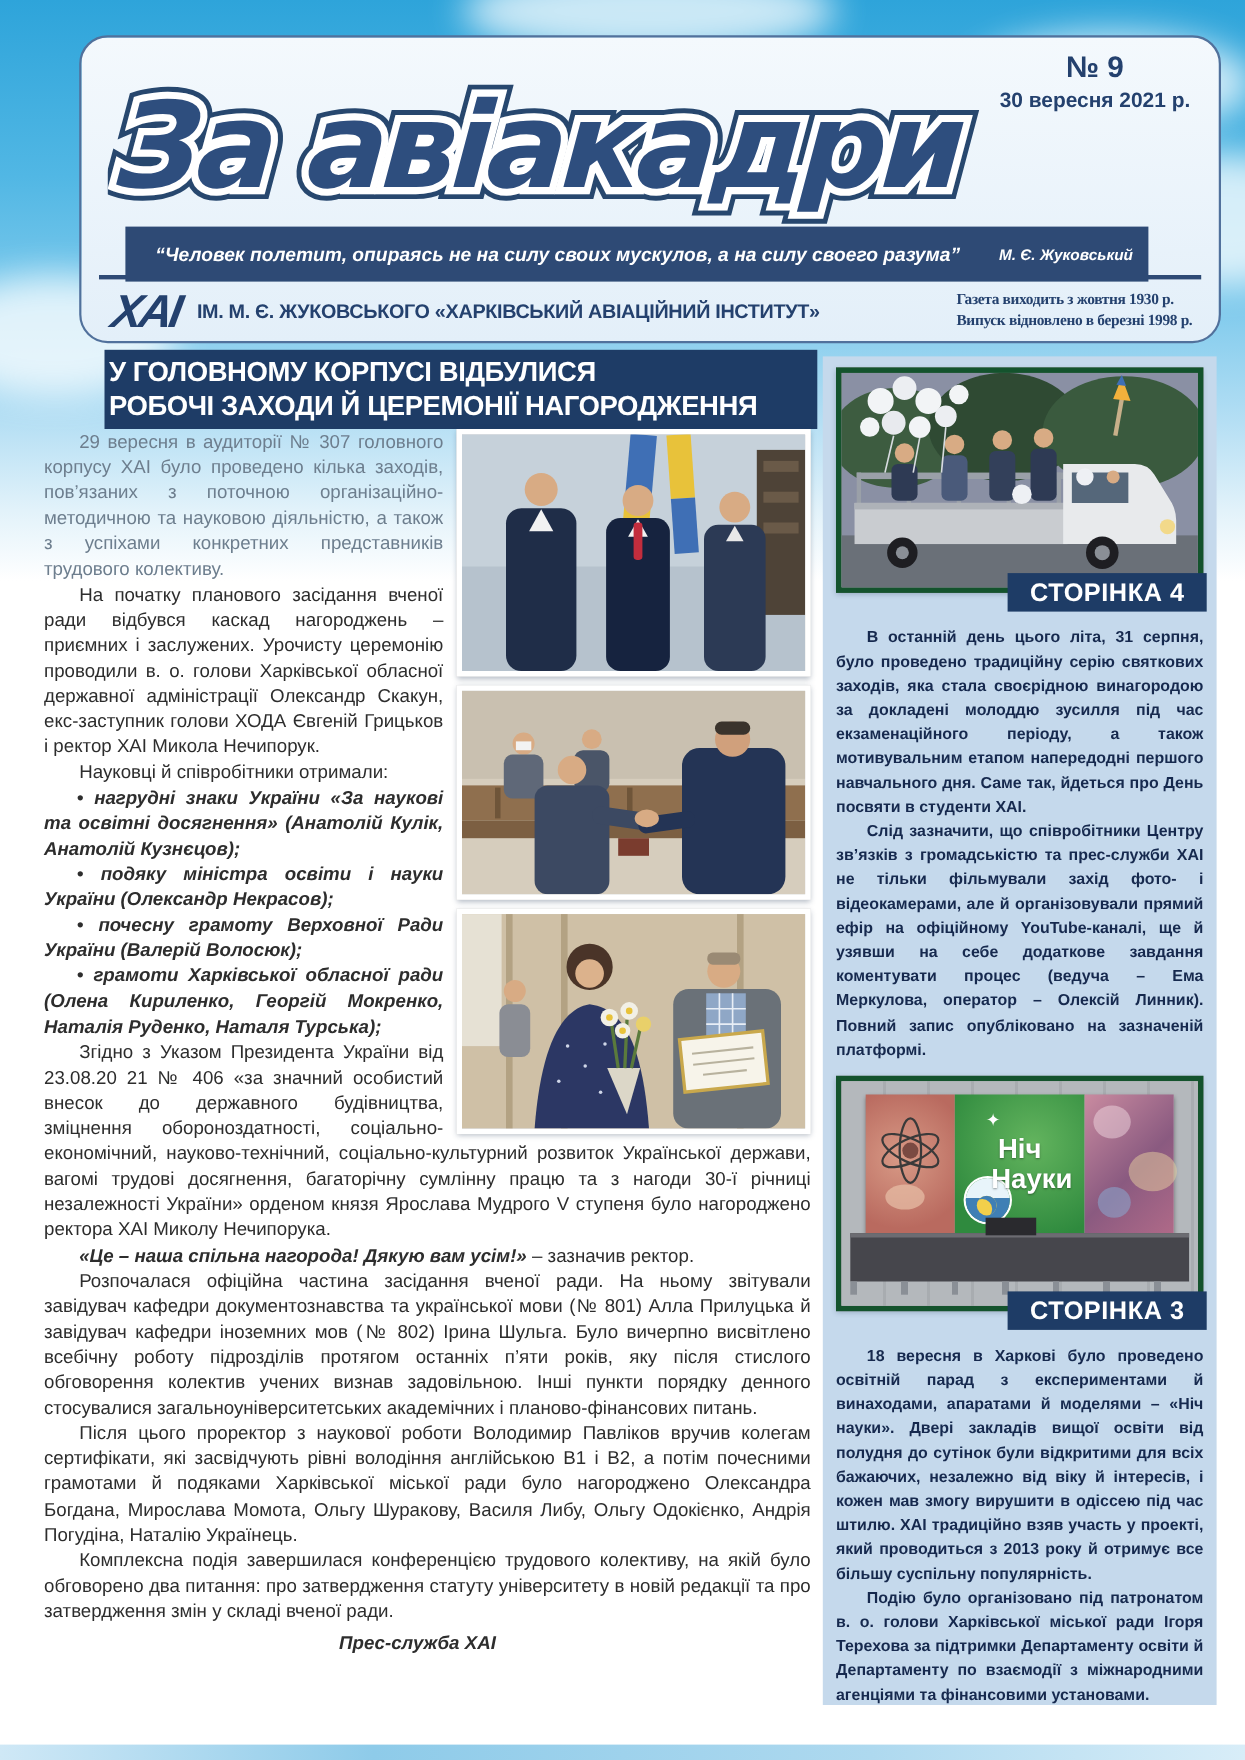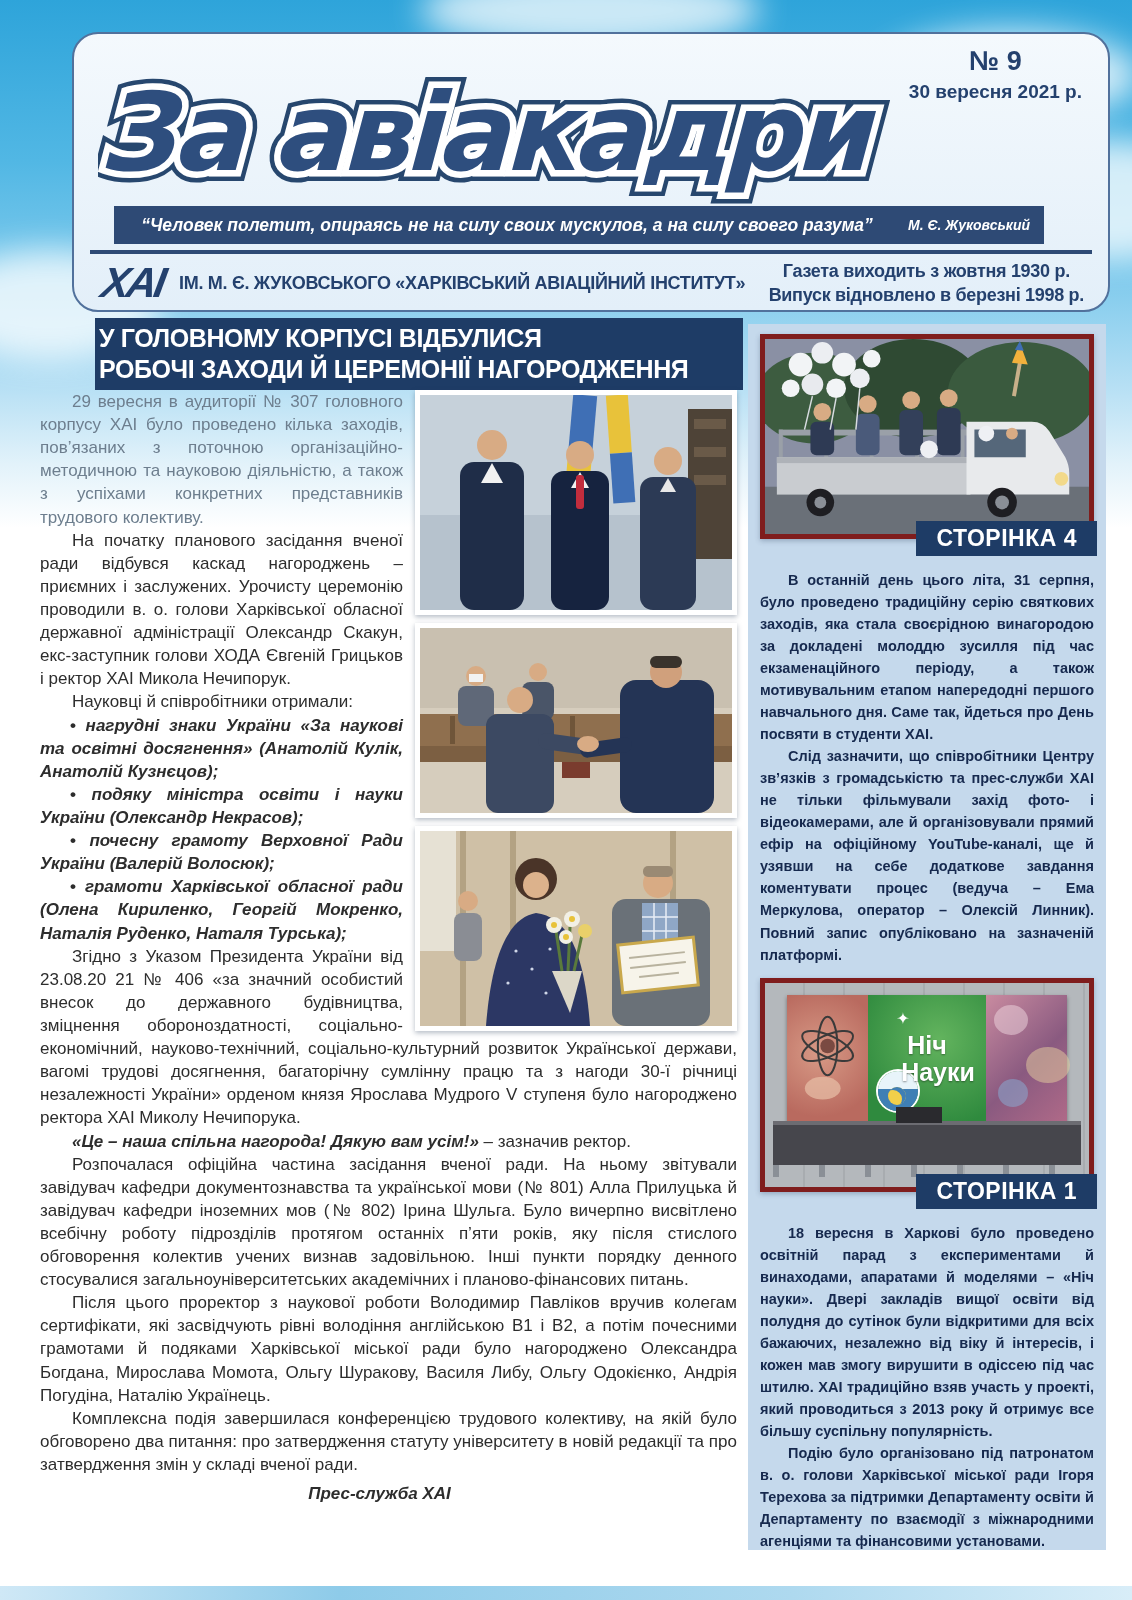--- a/index.html
+++ b/index.html
@@ -10,52 +10,52 @@
   .bottom-strip{position:absolute;left:0;right:0;bottom:0;height:14px;
         background:linear-gradient(90deg,#cfe8f6,#8ecbe9 30%,#aed9ef 70%,#d8edf8);}
 
   
   .masthead{position:absolute;left:72px;top:32px;width:1034px;height:276px;
         background:linear-gradient(180deg,#f4f9fd,#e3eff9);border:2px solid #51719c;border-radius:26px;}
   .logo-svg{position:absolute;left:24px;top:14px;}
   .issue-box{position:absolute;right:26px;top:12px;text-align:center;color:#24416e;z-index:3;}
   .issue-number{font-size:27px;font-weight:bold;}
   .issue-date{font-size:19px;font-weight:bold;margin-top:4px;}
-  .quote-bar{position:absolute;left:40px;right:64px;top:172px;height:38px;background:#2e4a75;
+  .quote-bar{position:absolute;left:40px;right:64px;top:172px;height:50px;background:#2e4a75;
         color:#fff;display:flex;align-items:center;z-index:2;}
   .quote-text{flex:1;text-align:center;font-style:italic;font-weight:bold;font-size:17.5px;}
   .quote-author{font-style:italic;font-weight:bold;font-size:14px;margin:0 14px 0 8px;white-space:nowrap;}
   .mast-rule{position:absolute;left:16px;right:16px;top:216px;height:4px;background:#2e4a75;}
   .org-row{position:absolute;left:28px;right:24px;top:226px;height:46px;display:flex;align-items:center;justify-content:space-between;}
   .org-left{display:flex;align-items:center;}
   .xai-logo{font-size:42px;font-weight:bold;font-style:italic;color:#24416e;transform:skewX(-10deg);
         letter-spacing:-3px;margin-right:16px;line-height:1;}
   .org-names{color:#24416e;font-weight:bold;font-size:18px;line-height:1.25;letter-spacing:-0.3px;}
-  .org-right{color:#24416e;font-weight:bold;font-size:18px;line-height:1.35;text-align:center;letter-spacing:-0.3px;}
+  .org-right{color:#24416e;font-weight:bold;font-size:14px;line-height:1.35;text-align:left;letter-spacing:-0.3px;font-family:Liberation Serif, serif;}
 
   
   .headline-box{position:absolute;left:95px;top:318px;width:640px;background:#1e3c66;color:#fff;
         text-align:left;font-weight:bold;font-size:25px;line-height:1.22;padding:5px 4px 6px;letter-spacing:-0.4px;}
 
   
   .article{position:absolute;left:40px;top:390px;width:697px;font-size:17px;line-height:1.36;color:#2d2d2d;text-align:justify;}
   .photo-stack{float:right;width:322px;margin-left:12px;display:flex;flex-direction:column;gap:8px;}
   .ph{width:312px;border:5px solid #fff;box-shadow:0 2px 5px rgba(40,60,90,.35);background:#ccc;font-size:0;}
   .article p{margin:0;text-indent:32px;}
   .article p.lead{color:#6d7e8e;}
   ul.awards{margin:0;padding:0;list-style:none;}
   ul.awards li{font-weight:bold;font-style:italic;text-indent:30px;margin:0;}
   ul.awards li::before{content:"•  ";font-style:normal;}
   .quote-line{font-weight:bold;font-style:italic;}
   .signature{text-align:center;font-weight:bold;font-style:italic;margin-top:6px;padding-right:18px;}
 
   
   .sidebar{position:absolute;left:748px;top:324px;width:358px;height:1226px;background:#c5d9ec;
         padding:10px 12px;box-sizing:border-box;overflow:hidden;}
-  .sb-photo{position:relative;width:100%;border:5px solid #7f1d1d;box-sizing:border-box;
+  .sb-photo{position:relative;width:100%;border:5px solid #14532d;box-sizing:border-box;
         box-shadow:0 2px 5px rgba(40,60,90,.3);background:#999;font-size:0;margin-bottom:30px;}
   .sb-tab{position:absolute;right:-8px;bottom:-22px;background:#1e3c66;color:#fff;font-weight:bold;
         font-size:23px;padding:4px 20px;letter-spacing:0.5px;z-index:4;}
   .sidebar p{margin:0;color:#16294e;font-weight:bold;font-size:14.5px;line-height:1.52;text-align:justify;text-indent:28px;}
   .sb-text{margin-bottom:12px;}
 
   
   .stage{position:relative;width:100%;height:204px;background:
         repeating-linear-gradient(90deg,#b4b8bc 0 38px,#a8acb0 38px 40px),#b4b8bc;}
   .banner{position:absolute;left:22px;right:22px;top:12px;height:128px;display:flex;box-shadow:0 2px 4px rgba(0,0,0,.4);}
@@ -320,21 +320,21 @@
           </div>
           <div class="b-right">
             <div class="blob" style="left:8px;top:10px;width:34px;height:30px;"></div>
             <div class="blob" style="left:40px;top:52px;width:44px;height:36px;background:#e8d0a0;"></div>
             <div class="blob" style="left:12px;top:84px;width:30px;height:28px;background:#8ab0d8;"></div>
           </div>
         </div>
         <div class="platform"></div>
         <div class="legs"></div>
       </div>
-      <div class="sb-tab">СТОРІНКА 1</div>
+      <div class="sb-tab">СТОРІНКА 3</div>
     </div>
 
     <div class="sb-text">
       <p>18 вересня в Харкові було проведено освітній парад з експериментами й винаходами, апаратами й моделями – «Ніч науки». Двері закладів вищої освіти від полудня до сутінок були відкритими для всіх бажаючих, незалежно від віку й інтересів, і кожен мав змогу вирушити в одіссею під час штилю. ХАІ традиційно взяв участь у проекті, який проводиться з 2013 року й отримує все більшу суспільну популярність.</p>
       <p>Подію було організовано під патронатом в. о. голови Харківської міської ради Ігоря Терехова за підтримки Департаменту освіти й Департаменту по взаємодії з міжнародними агенціями та фінансовими установами.</p>
     </div>
   </div>
 
   <div class="bottom-strip"></div>
 </div>

